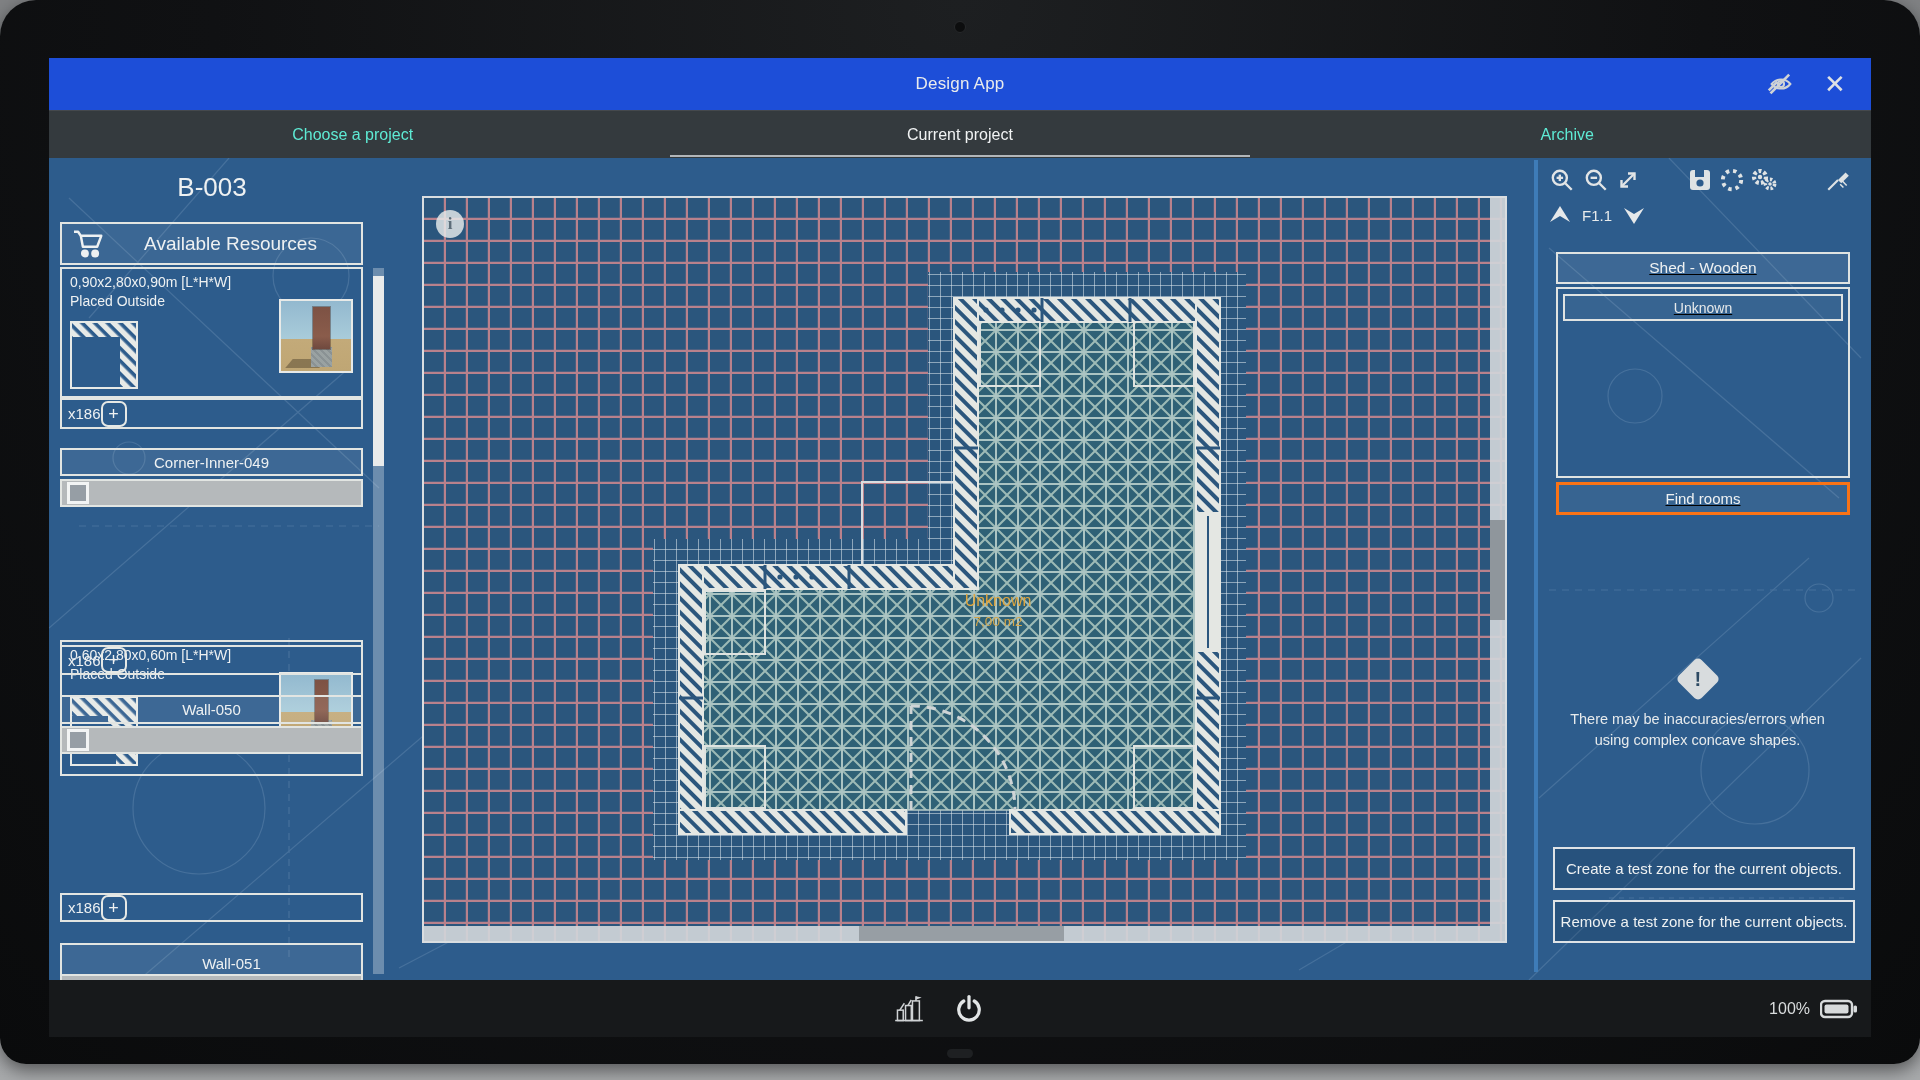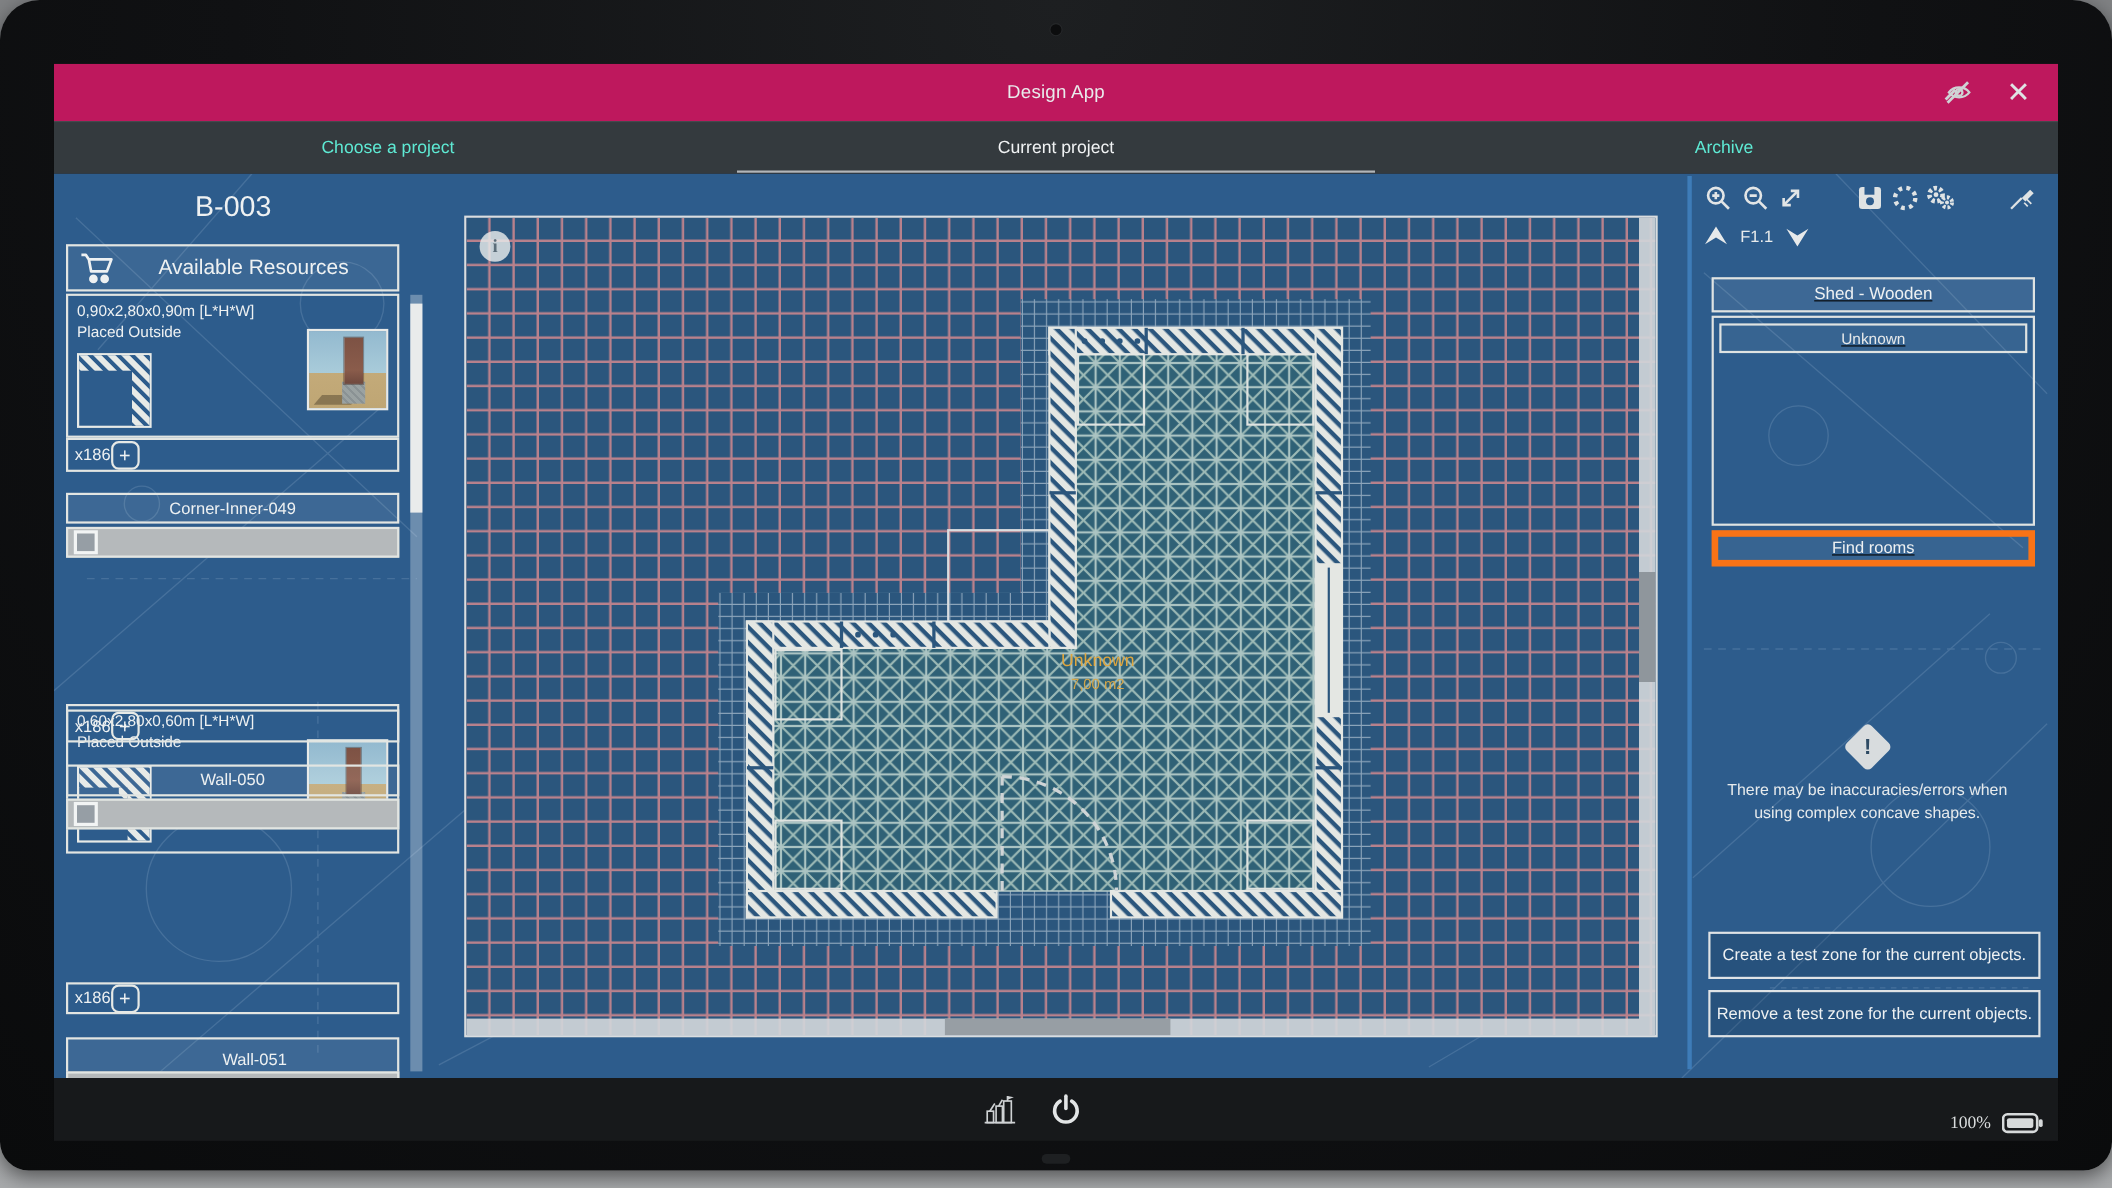--- a/index.html
+++ b/index.html
@@ -11,21 +11,21 @@
     background:radial-gradient(ellipse at 50% 0%, #1d1f21 0%, #101113 55%, #0a0b0c 100%);
     border-radius:36px 36px 26px 26px; box-shadow:0 6px 18px rgba(0,0,0,.5); }
   .bezel-cam { position:absolute; left:954px; top:21px; width:12px; height:12px; border-radius:50%;
     background:#0c0d0e; border:1px solid #26282a; }
   .bezel-home { position:absolute; left:947px; top:1049px; width:26px; height:9px; border-radius:5px;
     background:#1e2022; }
 
   .screen { position:absolute; left:49px; top:58px; width:1822px; height:979px; background:#17191b; overflow:hidden; }
 
   
-  .titlebar { position:relative; height:52px; background:#be185d; display:flex; align-items:center; justify-content:center; }
+  .titlebar { position:relative; height:52px; background:#1d4ed8; display:flex; align-items:center; justify-content:center; }
   .titlebar .app-title { color:#e9ebec; font-size:17px; letter-spacing:.2px; }
   .tb-icons { position:absolute; right:22px; top:0; height:52px; display:flex; align-items:center; gap:26px; }
   .tb-icons .icon-btn { width:28px; height:28px; display:flex; align-items:center; justify-content:center; cursor:pointer; }
   .close-x { color:#dfe2e4; font-size:26px; line-height:26px; font-weight:400; }
 
   
   .tabbar { position:relative; height:48px; background:#343a3e; border-top:1px solid #45494d; display:flex; }
   .tab { width:33.333%; display:flex; align-items:center; justify-content:center; color:#5eead4; font-size:16px; cursor:pointer; position:relative; }
   .tab.active { color:#f1f3f4; }
   .tab.active::after { content:""; position:absolute; left:14px; right:14px; bottom:1px; height:2px; background:#b2b6b9; }
@@ -84,37 +84,37 @@
   .ticon { position:absolute; top:0; width:28px; height:28px; display:flex; align-items:center; justify-content:center; cursor:pointer; }
   .floor-label { color:#e8ebec; font-size:15px; }
   .nav-arrow { width:28px; height:26px; display:flex; align-items:center; justify-content:center; cursor:pointer; }
 
   .shed-panel { position:absolute; left:22px; top:94px; width:294px;text-decoration:underline; }
   .shed-header { height:32px; border:2px solid #dfe3e2; background:rgba(255,255,255,.08); display:flex; align-items:center;
     justify-content:center; color:#eef1f2; font-size:15.5px; }
   .shed-body { margin-top:3px; height:191px; border:2px solid #dfe3e2; padding:5px; }
   .room-item { height:27px; border:2px solid #dfe3e2; display:flex; align-items:center; justify-content:center;
     color:#e6e9ea; font-size:14px; cursor:pointer; background:rgba(255,255,255,.05); }
-  .find-rooms { margin-top:4px; height:33px; border:6px solid #f97316; display:flex; align-items:center; justify-content:center;
+  .find-rooms { margin-top:4px; height:33px; border:3px solid #f97316; display:flex; align-items:center; justify-content:center;
     color:#eef1f2; font-size:15px; cursor:pointer; background:rgba(255,255,255,.05); }
 
   .warning { position:absolute; left:0; top:505px; width:327px; text-align:center; }
   .warn-diamond { width:32px; height:32px; margin:0 auto; background:#d8dcde; border-radius:5px; transform:rotate(45deg);
     display:flex; align-items:center; justify-content:center; }
   .warn-diamond span { transform:rotate(-45deg); color:#2d4a63; font-weight:bold; font-size:20px; }
   .warn-text { margin-top:14px; color:#e6eaec; font-size:14.5px; line-height:21px; }
 
   .zone-btn { position:absolute; left:19px; width:302px; height:43px; border:2px solid #dfe3e6; background:rgba(18,38,60,.18);
     display:flex; align-items:center; justify-content:center; color:#eef1f2; font-size:15px; cursor:pointer; }
   .zone-create { top:689px; } .zone-remove { top:742px; }
 
   
   .bottombar { position:relative; height:57px; background:#17191b; }
   .bb-center { position:absolute; left:50%; top:0; height:57px; display:flex; align-items:center; gap:30px; transform:translateX(-66px); }
-  .bb-right { position:absolute; right:13px; top:12px; height:57px; display:flex; align-items:center; gap:10px;font-family:Liberation Serif, serif; }
+  .bb-right { position:absolute; right:13px; top:0; height:57px; display:flex; align-items:center; gap:10px; }
   .battery-pct { color:#d9dcdd; font-size:16px; }
   .bb-icon { display:flex; align-items:center; justify-content:center; cursor:pointer; }
 </style>
 </head>
 <body>
 
 <div class="monitor">
   <div class="bezel-cam"></div>
 
   <div class="screen">

